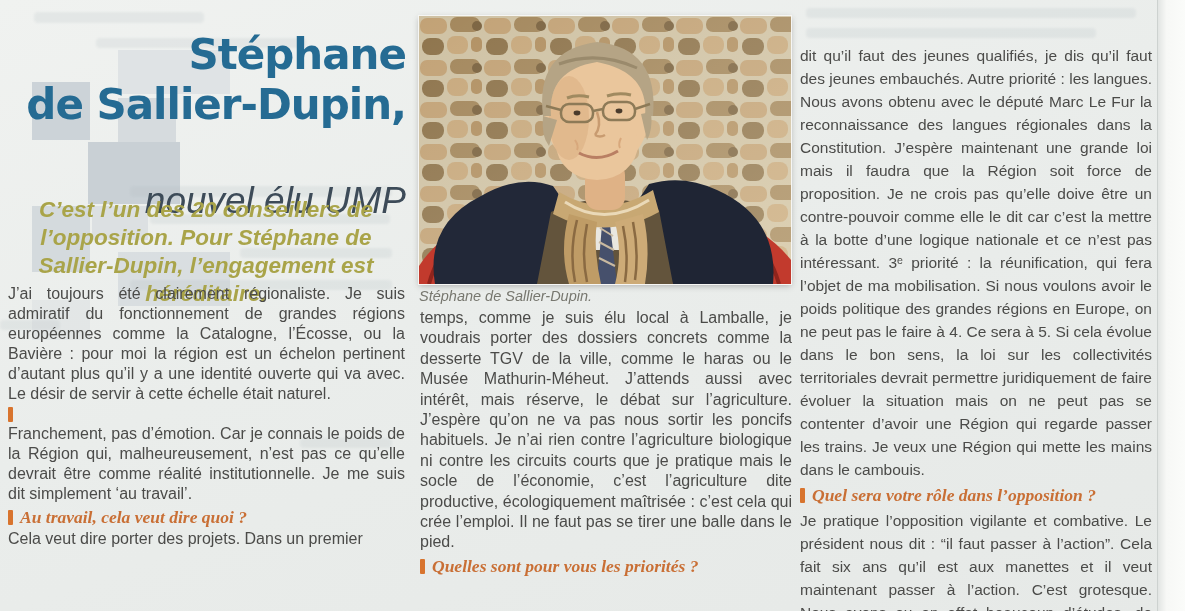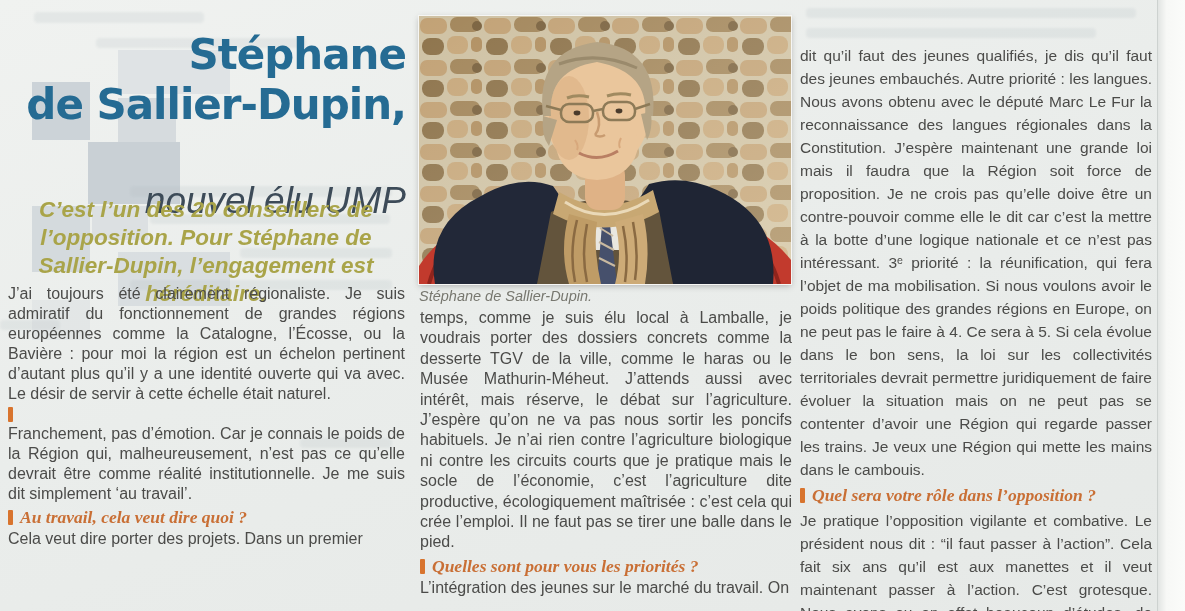--- a/index.html
+++ b/index.html
@@ -167,21 +167,20 @@
     </div>
     <p>Cela veut dire porter des projets. Dans un premier</p>
   </div>
 
   <div id="col-mid" class="col">
     <p>temps, comme je suis élu local à Lamballe, je voudrais porter des dossiers concrets comme la desserte TGV de la ville, comme le haras ou le Musée Mathurin-Méheut. J’attends aussi avec intérêt, mais réserve, le débat sur l’agriculture. J’espère qu’on ne va pas nous sortir les poncifs habituels. Je n’ai rien contre l’agriculture biologique ni contre les circuits courts que je pratique mais le socle de l’économie, c’est l’agriculture dite productive, écologiquement maîtrisée : c’est cela qui crée l’emploi. Il ne faut pas se tirer une balle dans le pied.</p>
     <div class="question">
       <span class="qbar"></span>
       <span class="qtext">Quelles sont pour vous les priorités ?</span>
     </div>
-    <p>L’intégration des jeunes sur le marché du travail. On</p>
   </div>
 
   <div id="col-right" class="col">
     <p>dit qu’il faut des jeunes qualifiés, je dis qu’il faut des jeunes embauchés. Autre priorité : les langues. Nous avons obtenu avec le député Marc Le Fur la reconnaissance des langues régionales dans la Constitution. J’espère maintenant une grande loi mais il faudra que la Région soit force de proposition. Je ne crois pas qu’elle doive être un contre-pouvoir comme elle le dit car c’est la mettre à la botte d’une logique nationale et ce n’est pas intéressant. 3ᵉ priorité : la réunification, qui fera l’objet de ma mobilisation. Si nous voulons avoir le poids politique des grandes régions en Europe, on ne peut pas le faire à 4. Ce sera à 5. Si cela évolue dans le bon sens, la loi sur les collectivités territoriales devrait permettre juridiquement de faire évoluer la situation mais on ne peut pas se contenter d’avoir une Région qui regarde passer les trains. Je veux une Région qui mette les mains dans le cambouis.</p>
     <div class="question">
       <span class="qbar"></span>
       <span class="qtext">Quel sera votre rôle dans l’opposition ?</span>
     </div>
     <p><span>Je pratique l’opposition vigilante et combative. Le président nous dit : “il faut passer à l’action”. Cela fait six ans qu’il est aux manettes et il veut maintenant passer à l’action. C’est grotesque. Nous avons eu en effet beaucoup d’études, de schémas, peu de concret.</span><span class="endsq"></span></p>
   </div>

